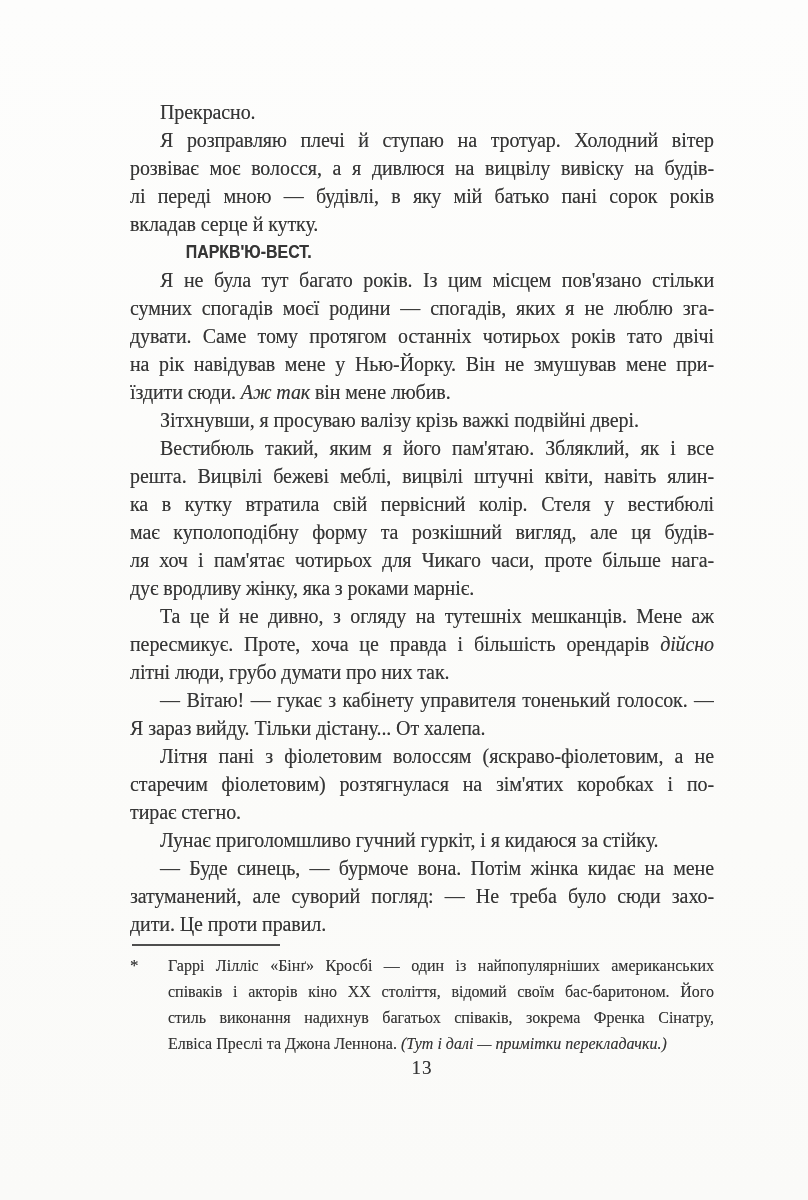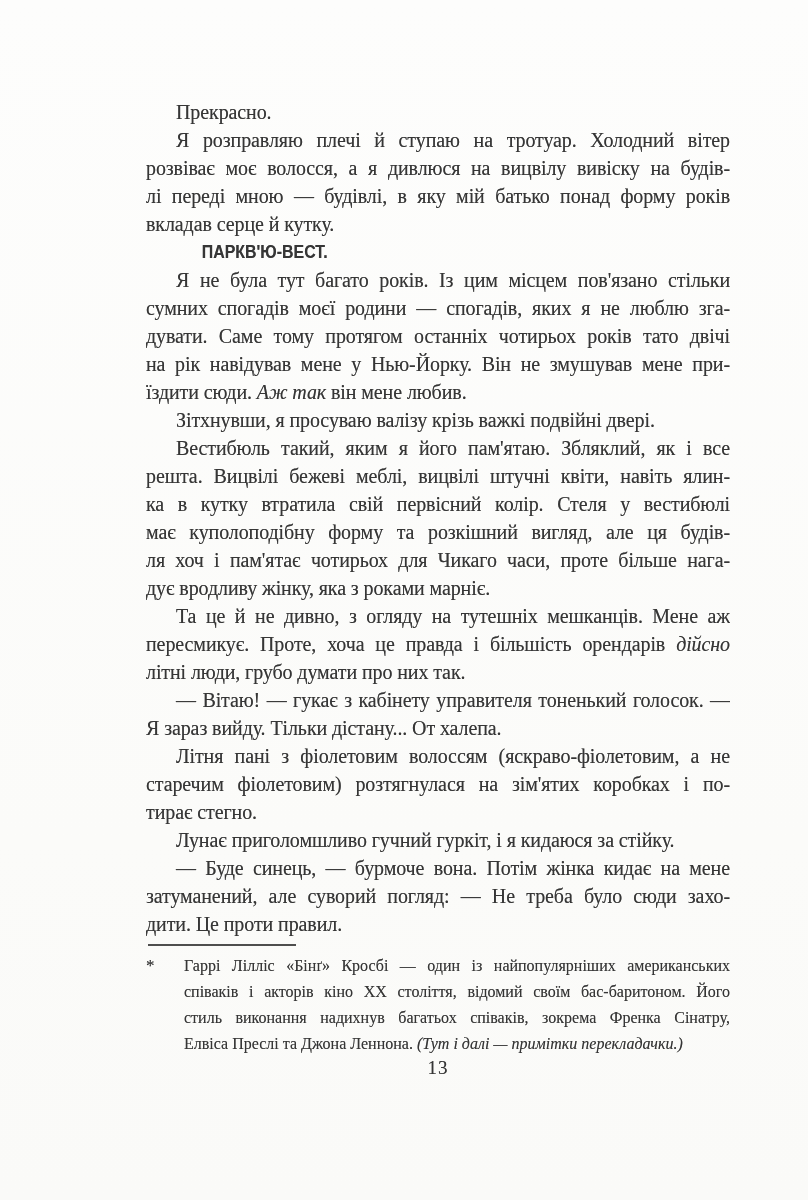--- a/index.html
+++ b/index.html
@@ -10,21 +10,21 @@
   }
   .page {
     position: relative;
     width: 808px; height: 1200px;
     background: linear-gradient(180deg, #fdfdfc 0%, #fbfbf9 70%, #fafaf8 100%);
     font-family: "Liberation Serif", "DejaVu Serif", serif;
     color: var(--ink, #363636);
   }
   .text-block {
     position: absolute;
-    left: 146px; top: 98px;
+    left: 130px; top: 98px;
     width: 584px;
   }
   .para { margin: 0; }
   .line {
     height: 28px;
     line-height: 28px;
     font-size: 20px;
     letter-spacing: -0.1px;
     text-align: justify;
     text-align-last: justify;
@@ -87,21 +87,21 @@
 <div class="page" style="--ink: #363636;">
   <div class="text-block">
 
     <div id="paragraphs">
         <div class="para body">
           <div class="line first last"><span>Прекрасно.</span></div>
         </div>
         <div class="para body">
           <div class="line first"><span>Я розправляю плечі й ступаю на тротуар. Холодний вітер</span></div>
           <div class="line"><span>розвіває моє волосся, а я дивлюся на вицвілу вивіску на будів-</span></div>
-          <div class="line"><span>лі переді мною — будівлі, в яку мій батько понад форму років</span></div>
+          <div class="line"><span>лі переді мною — будівлі, в яку мій батько пані сорок років</span></div>
           <div class="line last"><span>вкладав серце й кутку.</span></div>
         </div>
         <div class="para heading">
           <div class="line first last"><span class="cond">ПАРКВ'Ю-ВЕСТ.</span></div>
         </div>
         <div class="para body">
           <div class="line first"><span>Я не була тут багато років. Із цим місцем пов'язано стільки</span></div>
           <div class="line"><span>сумних спогадів моєї родини — спогадів, яких я не люблю зга-</span></div>
           <div class="line"><span>дувати. Саме тому протягом останніх чотирьох років тато двічі</span></div>
           <div class="line"><span>на рік навідував мене у Нью-Йорку. Він не змушував мене при-</span></div>

